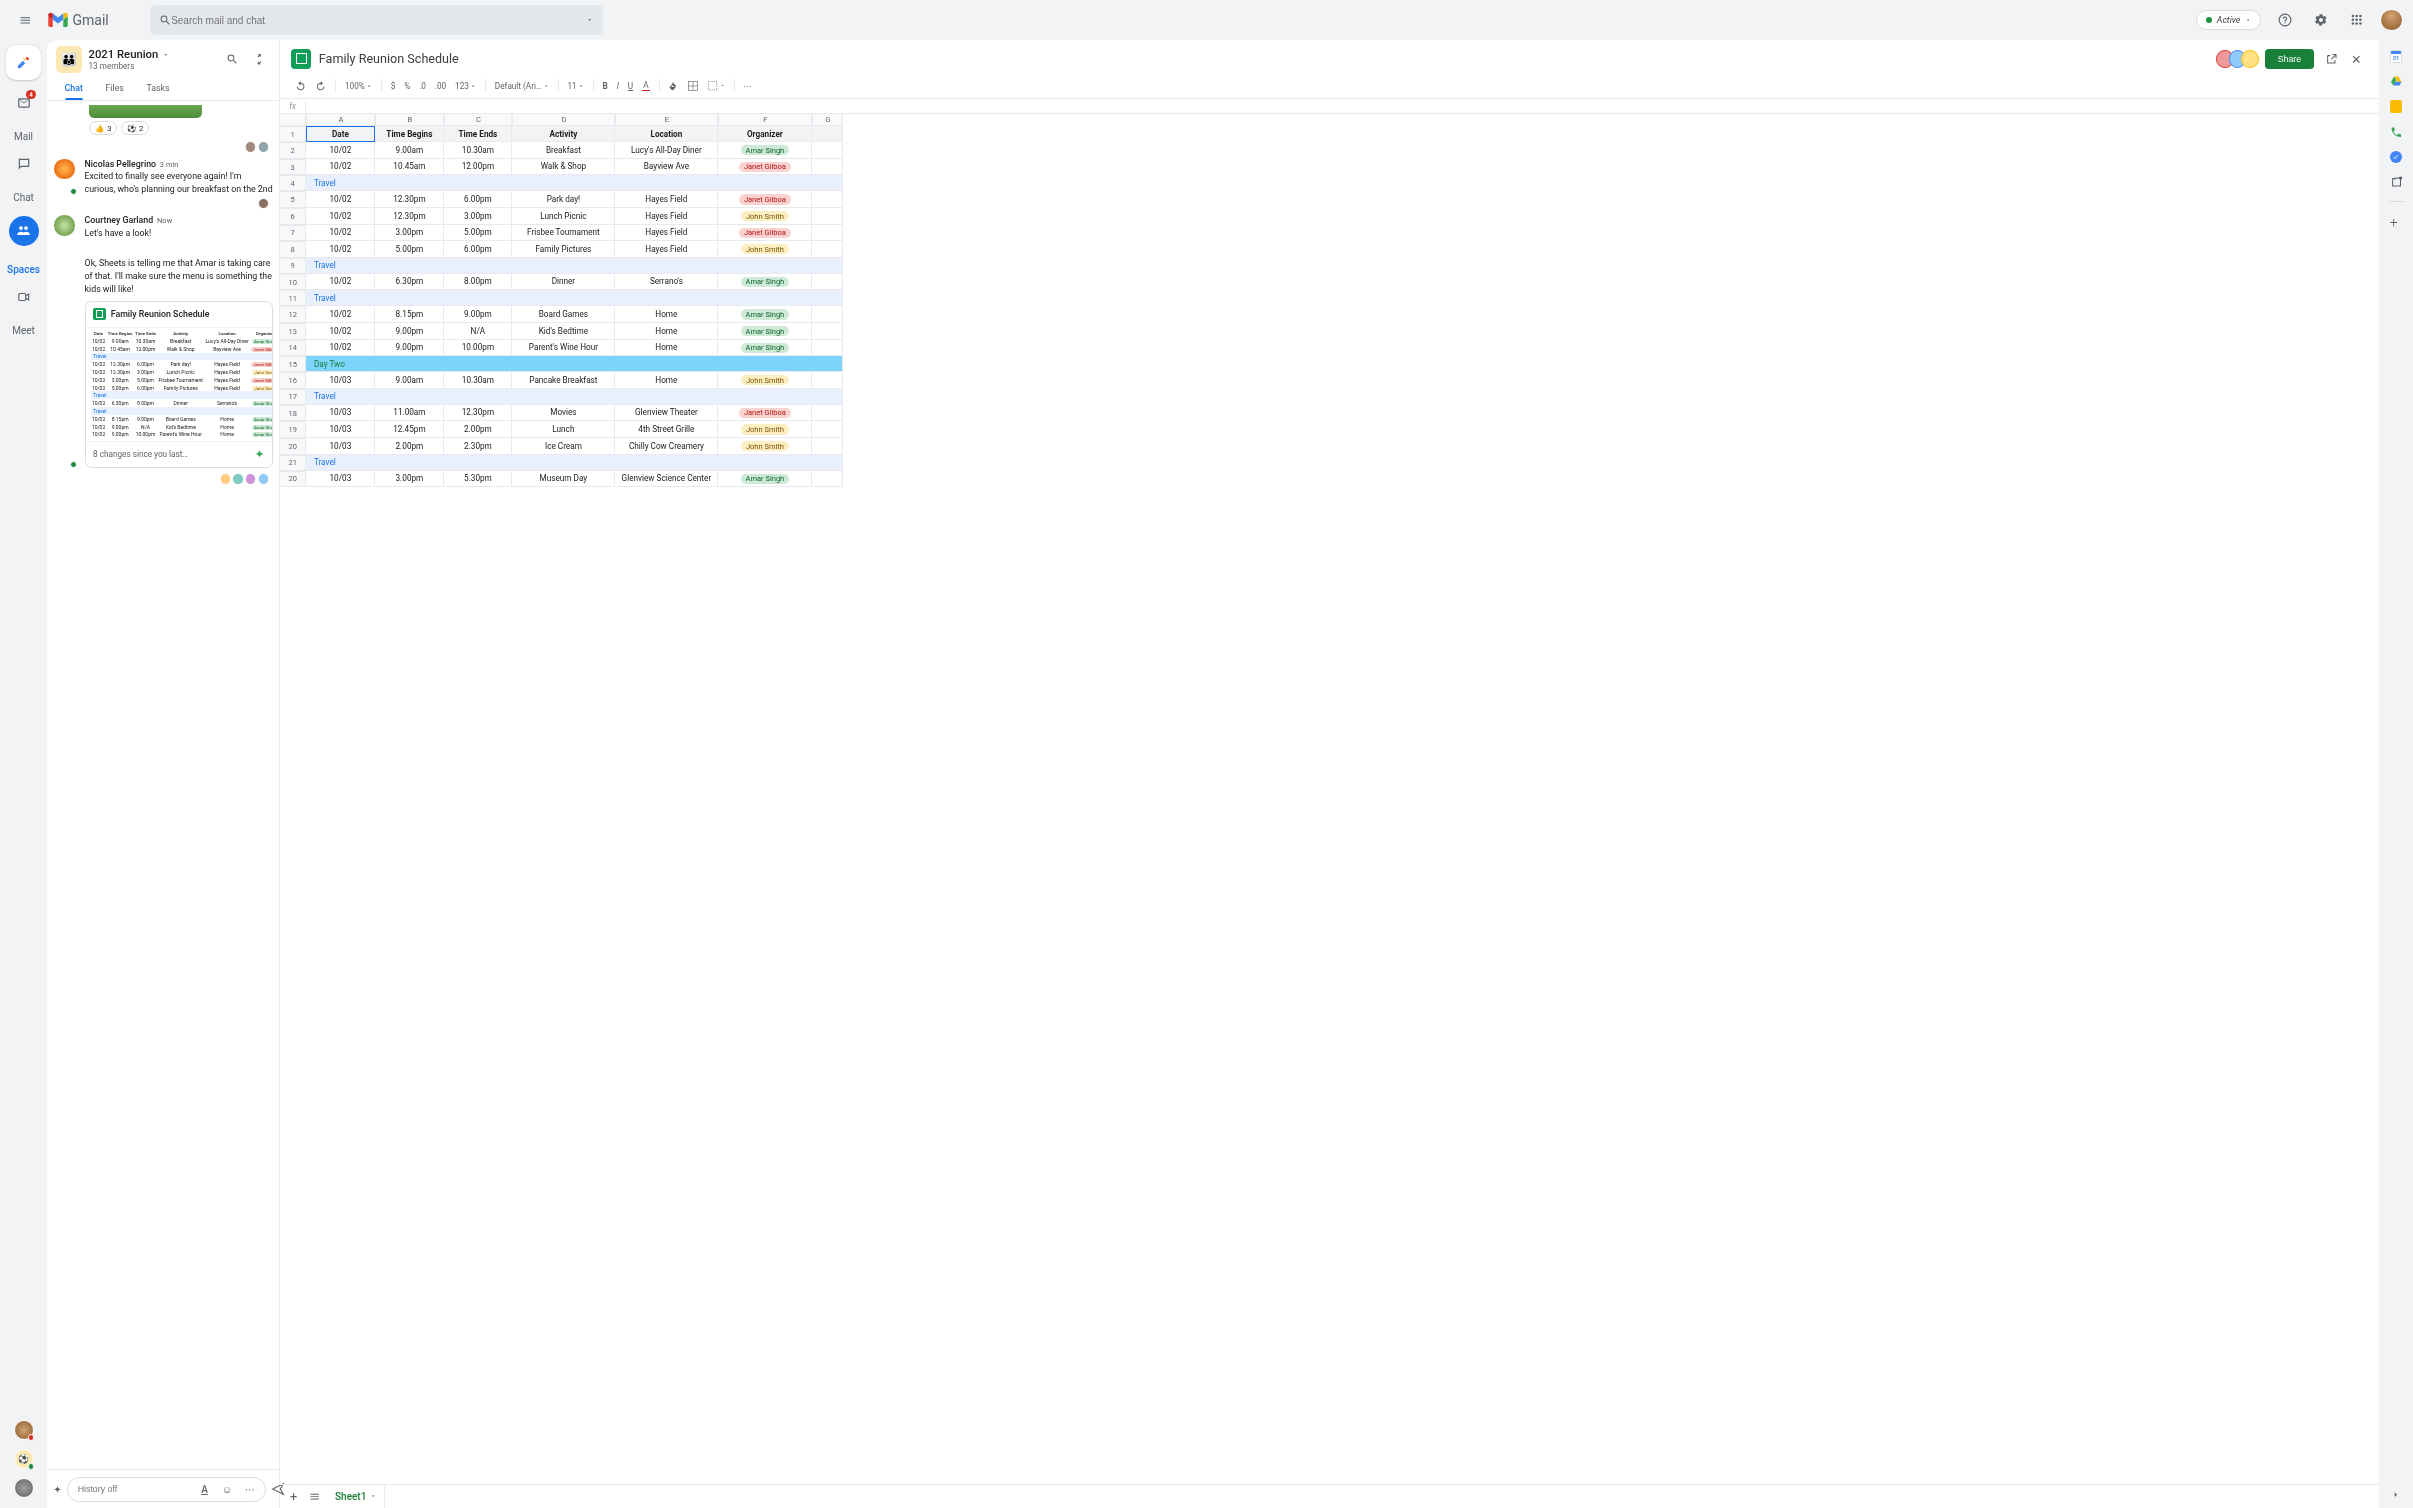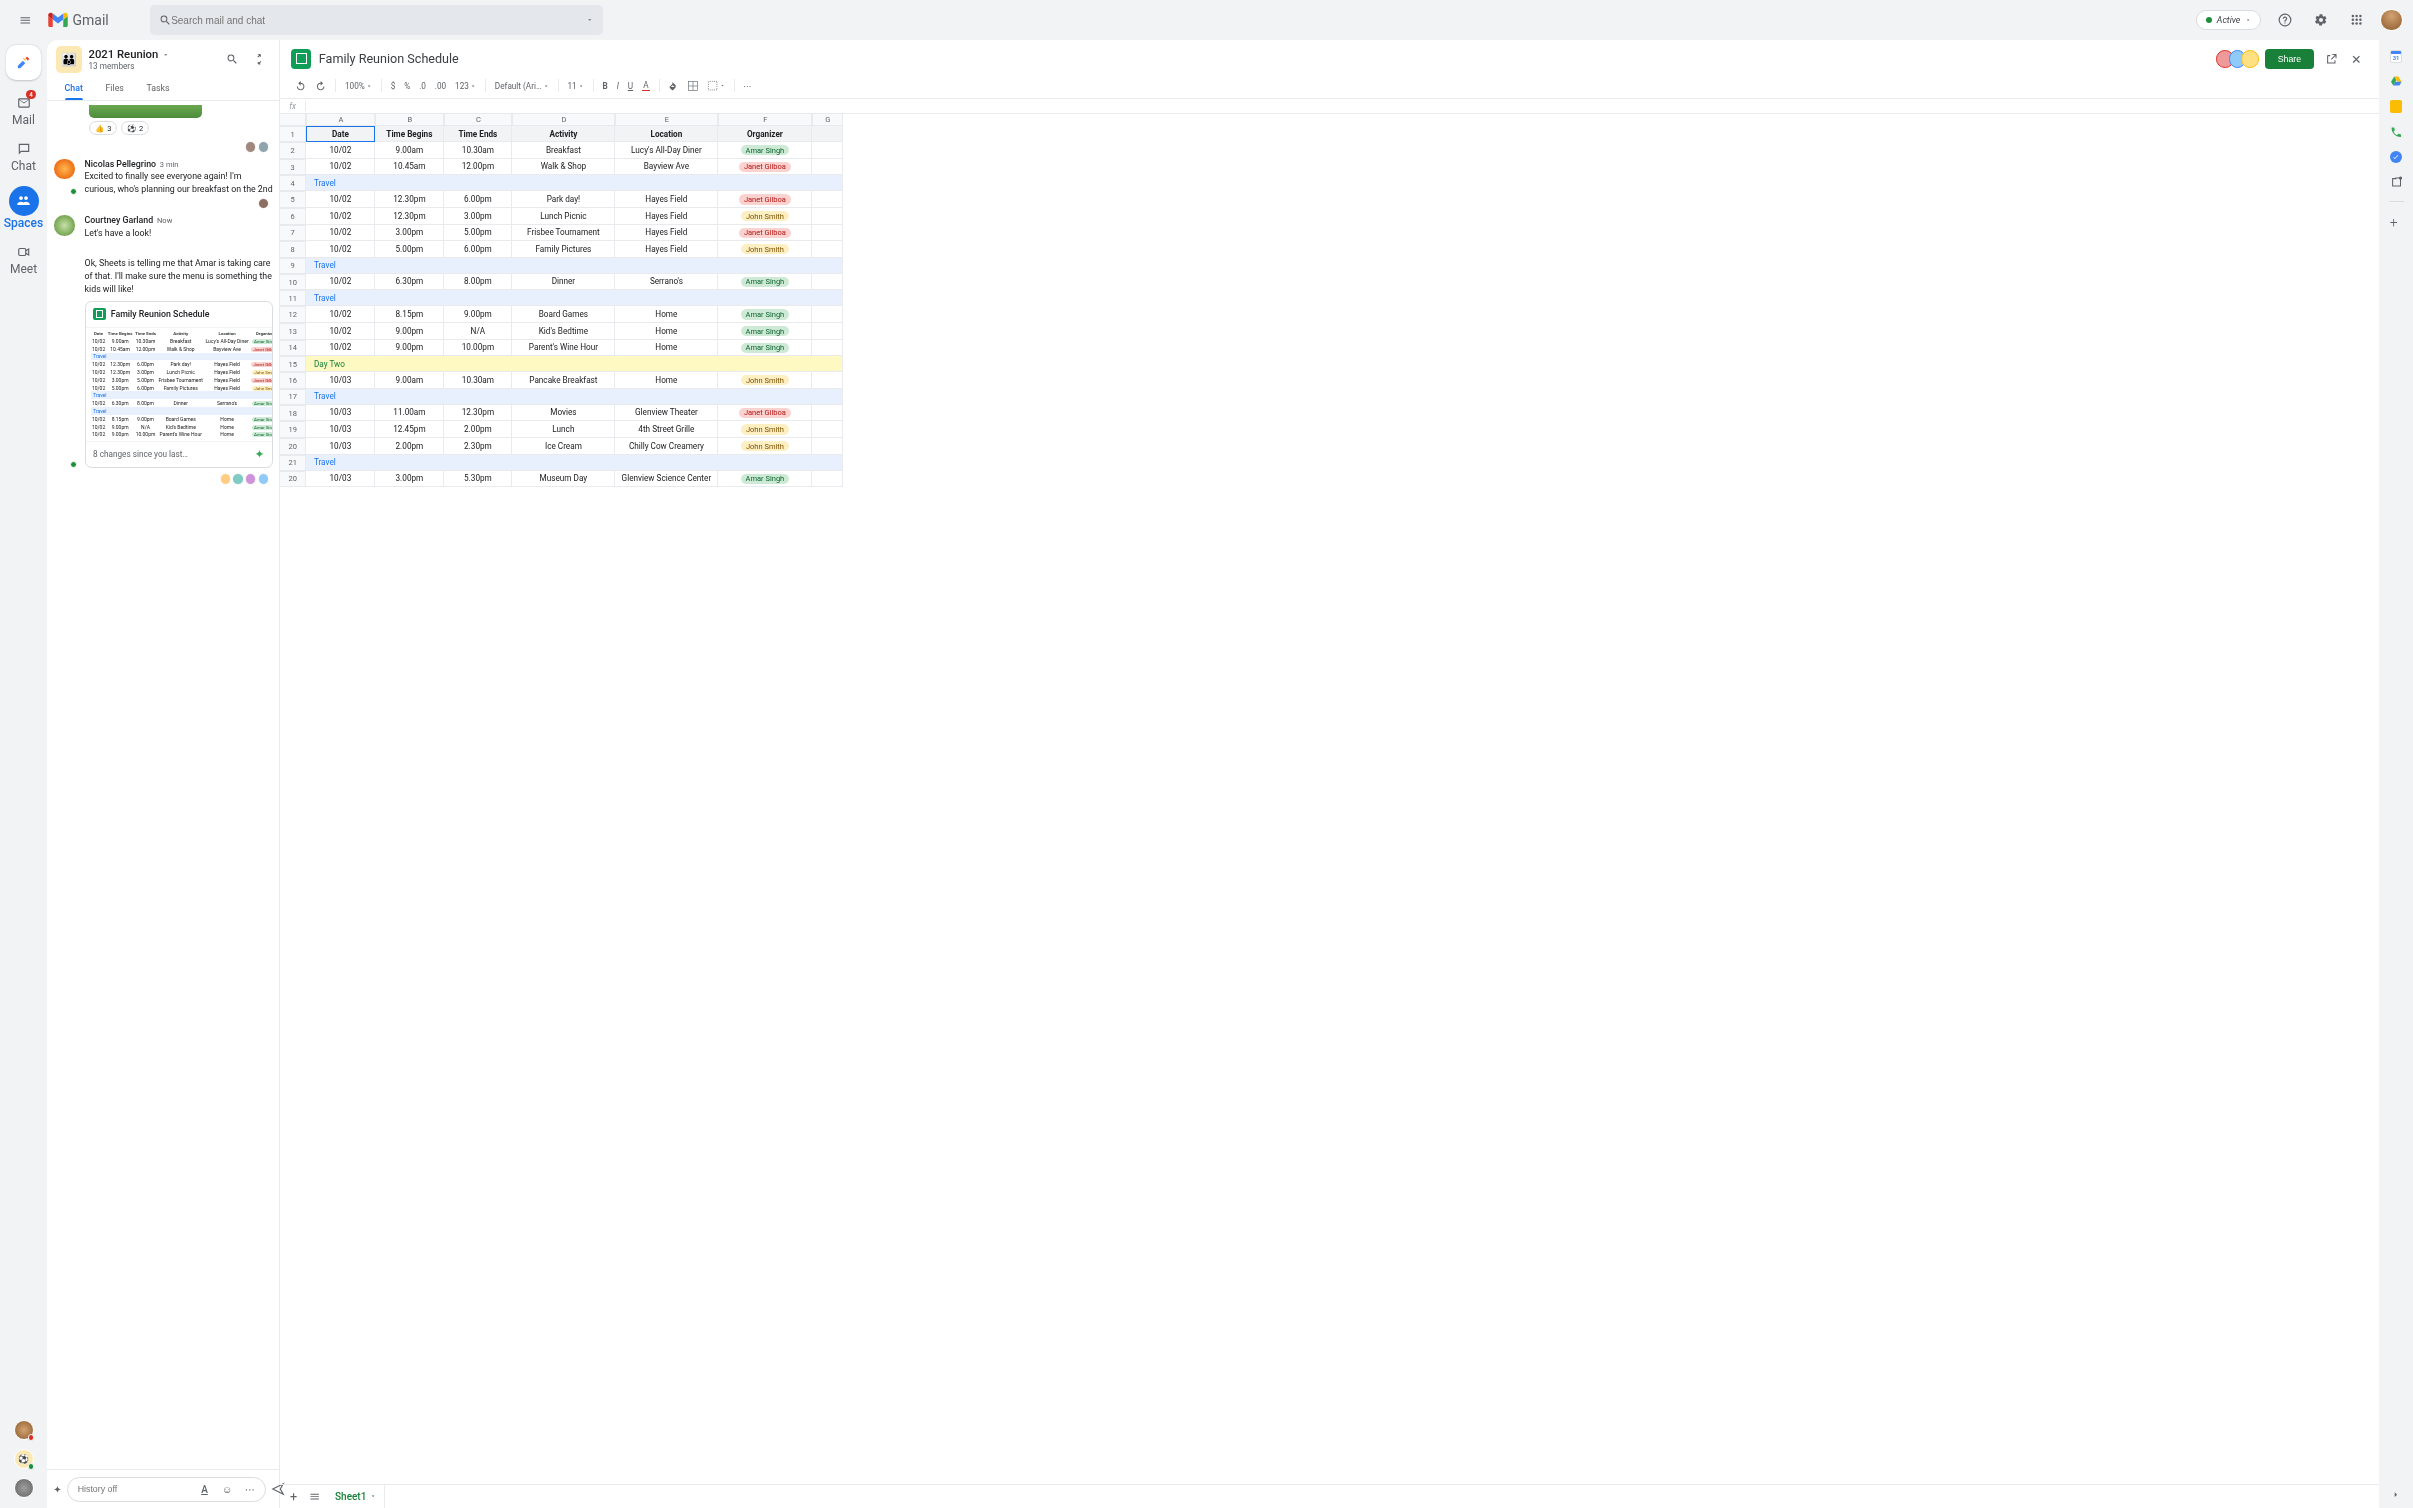--- a/index.html
+++ b/index.html
@@ -22,21 +22,21 @@
 
 .main { display:flex; flex:1; min-height:0; }
 
 
 .rail { width: 47px; display:flex; flex-direction:column; align-items:center; padding-top: 5px; gap: 2.5px; }
 .compose-btn { width:35px; height:35px; border-radius:10px; background:#fff; box-shadow:0 0.6px 1.9px rgba(0,0,0,0.2); display:flex; align-items:center; justify-content:center; margin-bottom: 6.3px; cursor:pointer; }
 .rail-item { width:40px; display:flex; flex-direction:column; align-items:center; padding:3.8px 0 6.3px; cursor:pointer; position:relative; }
 .rail-icon-wrap { width:20px; height:20px; border-radius:10px; display:flex; align-items:center; justify-content:center; color:#5f6368; }
 .rail-item.active .rail-icon-wrap { background:#1a73e8; color:#fff; width:30px; height:30px; border-radius:15px; }
 .rail-item.active .rail-label { color:#1a73e8; font-weight:500; }
-.rail-label { font-size:12px; color:#5f6368; margin-top:0; }
+.rail-label { font-size:10px; color:#5f6368; margin-top:18px; }
 .badge { position:absolute; top:1.3px; right:7.5px; background:#d93025; color:#fff; border-radius:6.3px; font-size:6.3px; padding:0.6px 3.1px; font-weight:500; }
 .rail-bottom { margin-top: auto; display:flex; flex-direction:column; align-items:center; gap:8.8px; padding-bottom:10px; }
 .rail-bottom .avatar { width:20px; height:20px; position:relative; }
 .status-dot-abs { position:absolute; bottom:-1.3px; right:-1.3px; width:6.3px; height:6.3px; border-radius:50%; border:1.3px solid #f1f3f4; }
 
 
 .content { flex:1; display:flex; background:#fff; border-radius:10px 0 0 0; min-width:0; margin-right: 34px; overflow:hidden; }
 
 
 .chat-panel { width: 233px; border-right:0.6px solid #e8eaed; display:flex; flex-direction:column; min-width:0; }
@@ -107,21 +107,21 @@
 .fx-label { width:26.4px; text-align:center; font-style:italic; color:#9aa0a6; font-size:8.2px; border-right:0.6px solid #e8eaed; }
 
 .grid-wrap { flex:1; overflow:auto; position:relative; }
 .grid { display:grid; grid-template-columns: 26.4px 69px 69px 68px 103px 103px 94px 31px; font-size:8.2px; }
 .col-head { background:#f8f9fa; border:0.6px solid #e8eaed; border-top:none; text-align:center; color:#5f6368; font-size:7.5px; padding:1.3px 0; position:sticky; top:0; }
 .row-head { background:#f8f9fa; border:0.6px solid #e8eaed; border-left:none; text-align:center; color:#5f6368; font-size:7.5px; display:flex; align-items:center; justify-content:center; }
 .corner { background:#f8f9fa; border-right:0.6px solid #e8eaed; border-bottom:0.6px solid #e8eaed; position:sticky; top:0; }
 .cell { border-right:0.6px solid #e8eaed; border-bottom:0.6px solid #e8eaed; padding:2.5px 5px; text-align:center; white-space:nowrap; overflow:hidden; text-overflow:ellipsis; }
 .cell.head-cell { background:#f1f3f4; font-weight:700; color:#202124; }
 .cell.section-blue { background:#e8f0fe; color:#1a73e8; text-align:left; padding-left:7.5px; }
-.cell.section-green { background:#fef9c3; color:#188038; text-align:left; padding-left:7.5px; }
+.cell.section-green { background:#7dd3fc; color:#188038; text-align:left; padding-left:7.5px; }
 .cell.selected { outline:1.3px solid #1a73e8; outline-offset:-1.3px; }
 .pill { border-radius:6.3px; padding:0.6px 5px; font-size:7.5px; display:inline-block; }
 
 .sheets-footer { display:flex; align-items:center; border-top:0.6px solid #e8eaed; height:24px; padding:0 6.3px; color:#5f6368; gap:3.8px; }
 .sheet-tab { color:#188038; font-weight:500; padding:0 7.5px; border-right:0.6px solid #e8eaed; height:100%; display:flex; align-items:center; gap:3.8px; }
 
 
 .right-rail { position:fixed; right:0; top:40px; bottom:0; width:34px; background:#f1f3f4; display:flex; flex-direction:column; align-items:center; padding-top:10px; gap:12.6px; }
 .right-rail .ri { width:12.6px; height:12.6px; cursor:pointer; }
 .right-rail .cal { background:linear-gradient(180deg,#4285f4 25%,#fff 25%); border:0.6px solid #dadce0; border-radius:1.9px; position:relative; }

